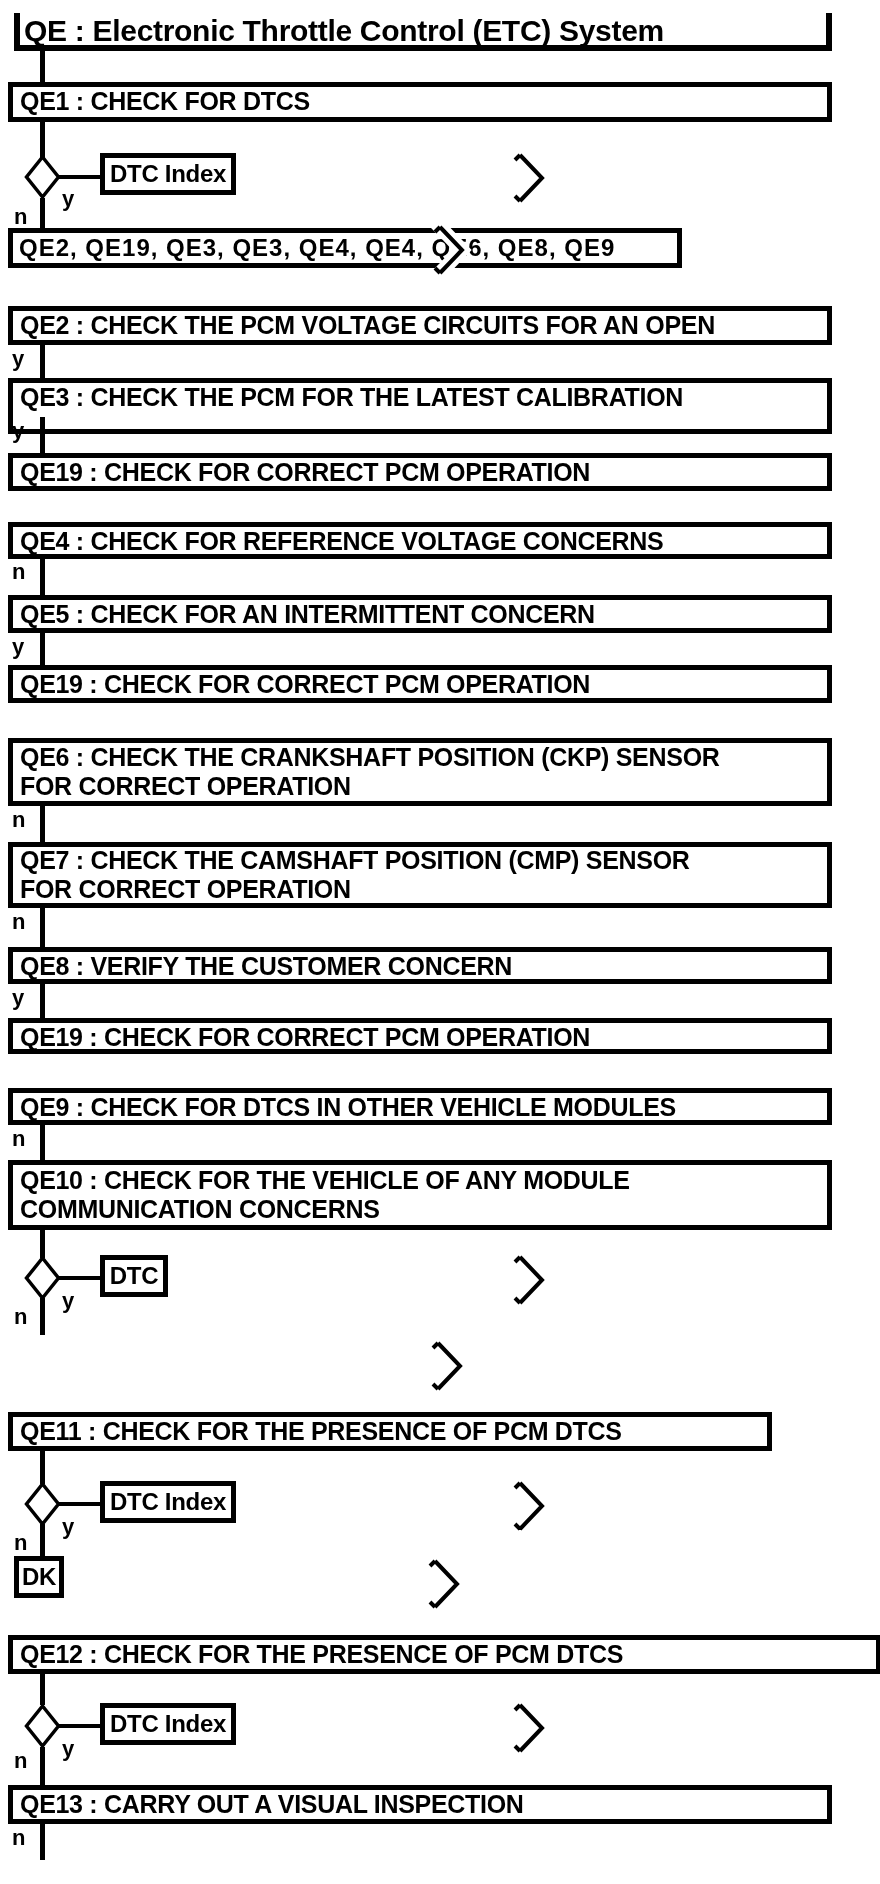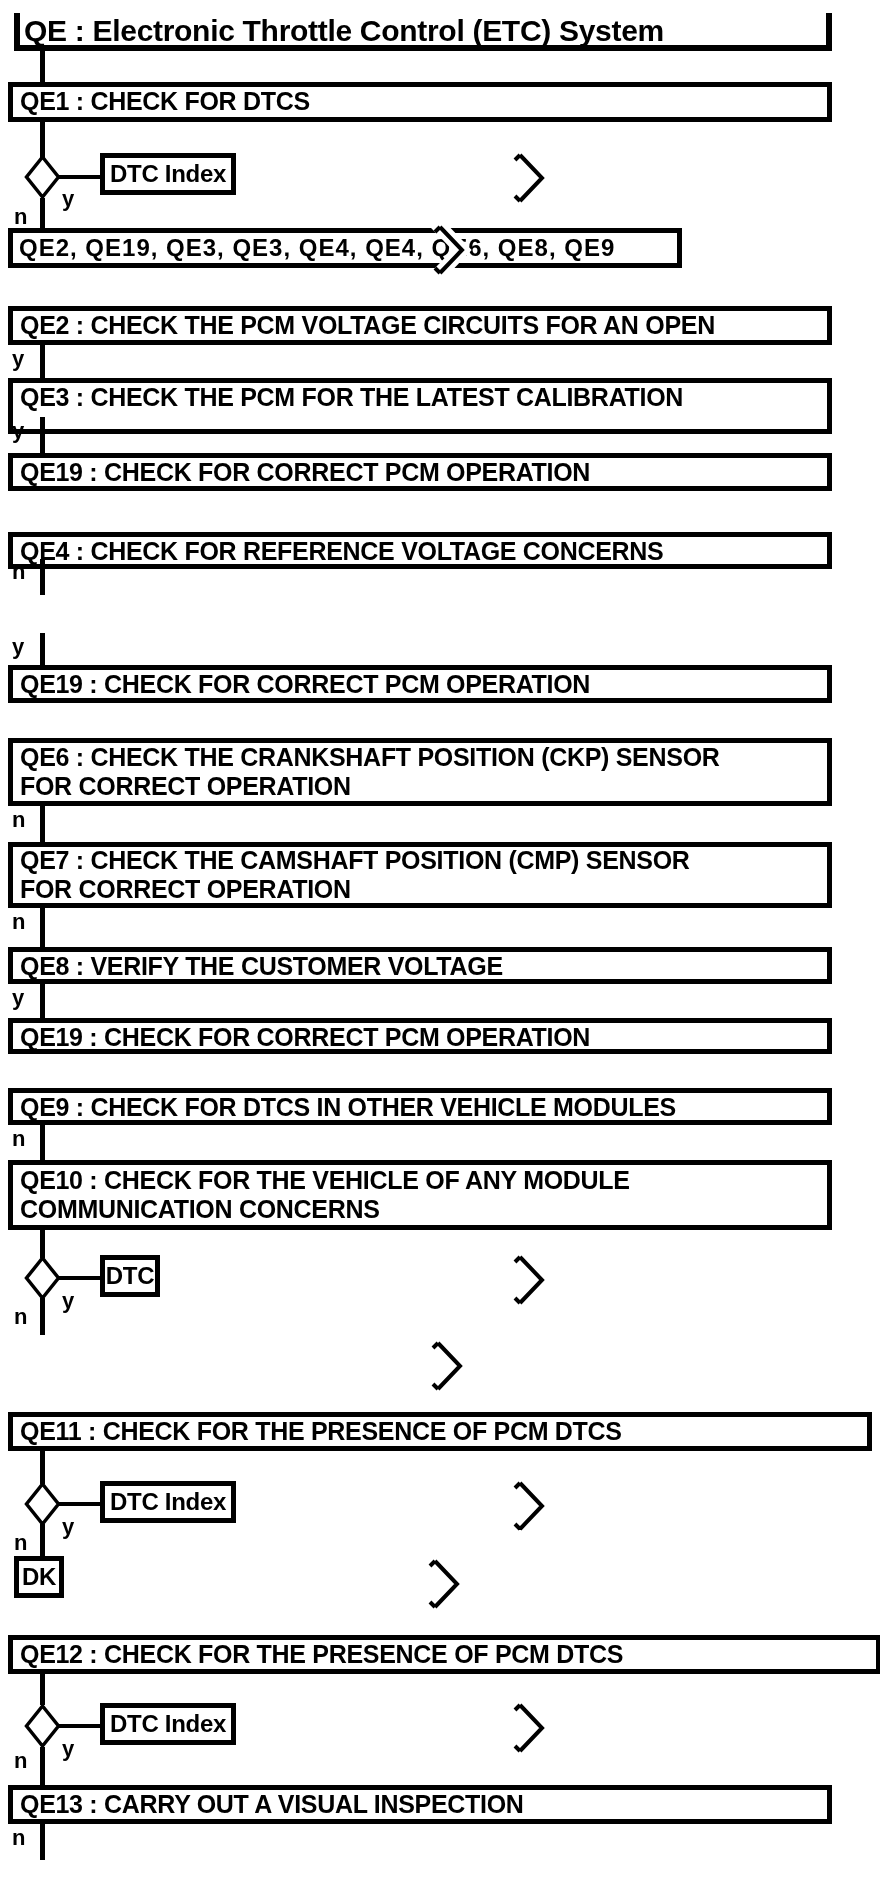--- a/index.html
+++ b/index.html
@@ -84,45 +84,48 @@
   <div class="vline" style="left:40px; top:345px; height:33px;"></div>
   <div class="stepbox" style="left:8px; top:378px; width:824px; height:56px;">
     <span>QE3 : CHECK THE PCM FOR THE LATEST CALIBRATION</span>
   </div>
   <div class="lbl" style="left:12px; top:420px;">y</div>
   <div class="vline" style="left:40px; top:417px; height:36px;"></div>
   <div class="stepbox" style="left:8px; top:453px; width:824px; height:38px;">
     <span>QE19 : CHECK FOR CORRECT PCM OPERATION</span>
   </div>
 
-  <div class="stepbox" style="left:8px; top:522px; width:824px; height:37px;margin-top:10px;">
+  <div class="stepbox" style="left:8px; top:522px; width:824px; height:37px;">
     <span>QE4 : CHECK FOR REFERENCE VOLTAGE CONCERNS</span>
   </div>
   <div class="lbl" style="left:12px; top:561px;">n</div>
   <div class="vline" style="left:40px; top:559px; height:36px;"></div>
+  <div class="stepbox" style="left:8px; top:595px; width:824px; height:38px;">
+    <span>QE5 : CHECK FOR AN INTERMITTENT CONCERN</span>
+  </div>
   <div class="lbl" style="left:12px; top:636px;">y</div>
   <div class="vline" style="left:40px; top:633px; height:32px;"></div>
   <div class="stepbox" style="left:8px; top:665px; width:824px; height:38px;">
     <span>QE19 : CHECK FOR CORRECT PCM OPERATION</span>
   </div>
 
   <div class="stepbox2" style="left:8px; top:738px; width:824px; height:68px;">
     <div>QE6 : CHECK THE CRANKSHAFT POSITION (CKP) SENSOR</div>
     <div>FOR CORRECT OPERATION</div>
   </div>
   <div class="lbl" style="left:12px; top:809px;">n</div>
   <div class="vline" style="left:40px; top:806px; height:36px;"></div>
   <div class="stepbox2" style="left:8px; top:842px; width:824px; height:66px;">
     <div>QE7 : CHECK THE CAMSHAFT POSITION (CMP) SENSOR</div>
     <div>FOR CORRECT OPERATION</div>
   </div>
   <div class="lbl" style="left:12px; top:911px;">n</div>
   <div class="vline" style="left:40px; top:908px; height:39px;"></div>
   <div class="stepbox" style="left:8px; top:947px; width:824px; height:37px;">
-    <span>QE8 : VERIFY THE CUSTOMER VOLTAGE</span>
+    <span>QE8 : VERIFY THE CUSTOMER CONCERN</span>
   </div>
   <div class="lbl" style="left:12px; top:987px;">y</div>
   <div class="vline" style="left:40px; top:984px; height:34px;"></div>
   <div class="stepbox" style="left:8px; top:1018px; width:824px; height:36px;">
     <span>QE19 : CHECK FOR CORRECT PCM OPERATION</span>
   </div>
 
   <div class="stepbox" style="left:8px; top:1088px; width:824px; height:37px;">
     <span>QE9 : CHECK FOR DTCS IN OTHER VEHICLE MODULES</span>
   </div>
@@ -130,34 +133,34 @@
   <div class="vline" style="left:40px; top:1125px; height:35px;"></div>
   <div class="stepbox2" style="left:8px; top:1160px; width:824px; height:70px;">
     <div>QE10 : CHECK FOR THE VEHICLE OF ANY MODULE</div>
     <div>COMMUNICATION CONCERNS</div>
   </div>
   <div class="vline" style="left:40px; top:1230px; height:28px;"></div>
   <svg class="dmd" style="left:24px; top:1256px;" width="37" height="44" viewBox="0 0 37 44">
     <polygon points="18.5,2 34.5,22 18.5,42 2.5,22" fill="#fff" stroke="#000" stroke-width="3.5"></polygon>
   </svg>
   <div class="hline" style="left:59px; top:1276px; width:41px;"></div>
-  <div class="minibox" style="left:100px; top:1255px; width:60px; height:42px;text-align:center;">
+  <div class="minibox" style="left:100px; top:1255px; width:68px; height:42px;text-align:center;">
     <span>DTC</span>
   </div>
   <svg class="chev" style="left:512px; top:1252px;" width="34" height="56" viewBox="0 0 34 56">
     <path d="M8 5 L3 10 M8 5 L30 28 L8 51 M8 51 L3 46" fill="none" stroke="#000" stroke-width="4"></path>
   </svg>
   <div class="lbl" style="left:62px; top:1290px;">y</div>
   <div class="lbl" style="left:14px; top:1306px;">n</div>
   <div class="vline" style="left:40px; top:1298px; height:37px;"></div>
   <svg class="chev" style="left:430px; top:1338px;" width="34" height="56" viewBox="0 0 34 56">
     <path d="M8 5 L3 10 M8 5 L30 28 L8 51 M8 51 L3 46" fill="none" stroke="#000" stroke-width="4"></path>
   </svg>
 
-  <div class="stepbox" style="left:8px; top:1412px; width:864px; height:39px;">
+  <div class="stepbox" style="left:8px; top:1412px; width:764px; height:39px;">
     <span>QE11 : CHECK FOR THE PRESENCE OF PCM DTCS</span>
   </div>
   <div class="vline" style="left:40px; top:1451px; height:33px;"></div>
   <svg class="dmd" style="left:24px; top:1482px;" width="37" height="44" viewBox="0 0 37 44">
     <polygon points="18.5,2 34.5,22 18.5,42 2.5,22" fill="#fff" stroke="#000" stroke-width="3.5"></polygon>
   </svg>
   <div class="hline" style="left:59px; top:1502px; width:41px;"></div>
   <div class="minibox" style="left:100px; top:1481px; width:136px; height:42px;">
     <span>DTC Index</span>
   </div>

